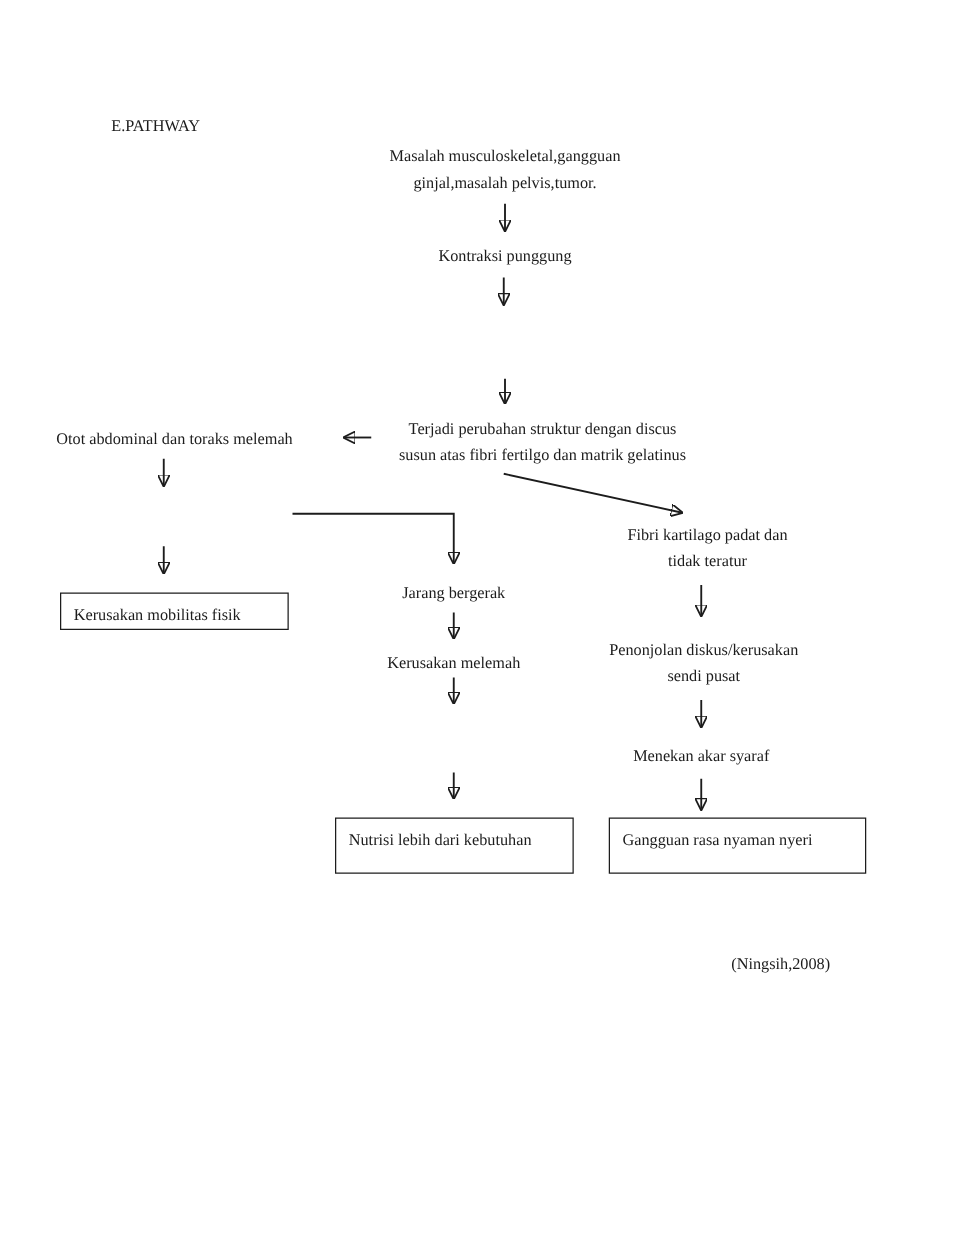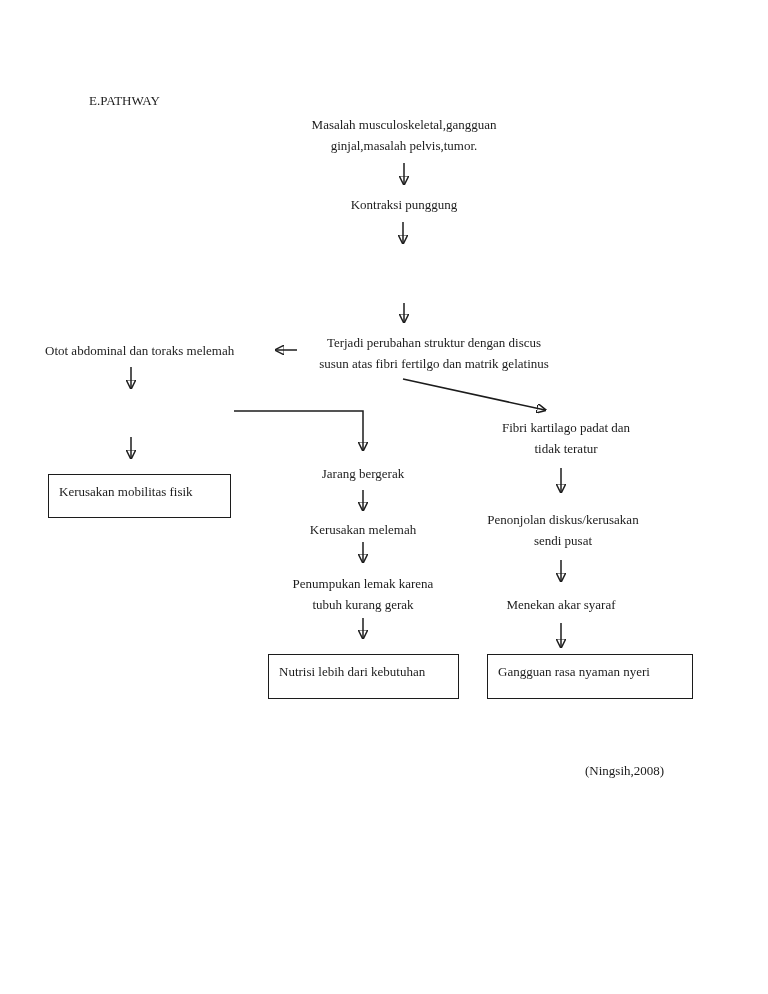--- a/index.html
+++ b/index.html
@@ -76,32 +76,28 @@
 
 
   <div class="node center" style="left:274px; top:332px; width:320px;">
     <div>Terjadi perubahan struktur dengan discus</div>
     <div>susun atas fibri fertilgo dan matrik gelatinus</div>
   </div>
 
   <div class="node" style="left:45px; top:340px;">Otot abdominal dan toraks melemah</div>
 
 
-  <div class="box" style="left:48px; top:474px; width:183px; height:44px;">
+  <div class="box" style="left:48px; top:474px; width:183px; height:30px;">
     <div class="box-label">Kerusakan mobilitas fisik</div>
   </div>
 
   <div class="node center" style="left:288px; top:463px; width:150px;">Jarang bergerak</div>
 
   <div class="node center" style="left:288px; top:519px; width:150px;">Kerusakan melemah</div>
 
-  <div class="node center" style="left:248px; top:573px; width:230px;">
-    <div>Penumpukan lemak karena</div>
-    <div>tubuh kurang gerak</div>
-  </div>
 
   <div class="box" style="left:268px; top:654px; width:191px; height:45px;">
     <div class="box-label">Nutrisi lebih dari kebutuhan</div>
   </div>
 
   <div class="node center" style="left:466px; top:417px; width:200px;">
     <div>Fibri kartilago padat dan</div>
     <div>tidak teratur</div>
   </div>
 

